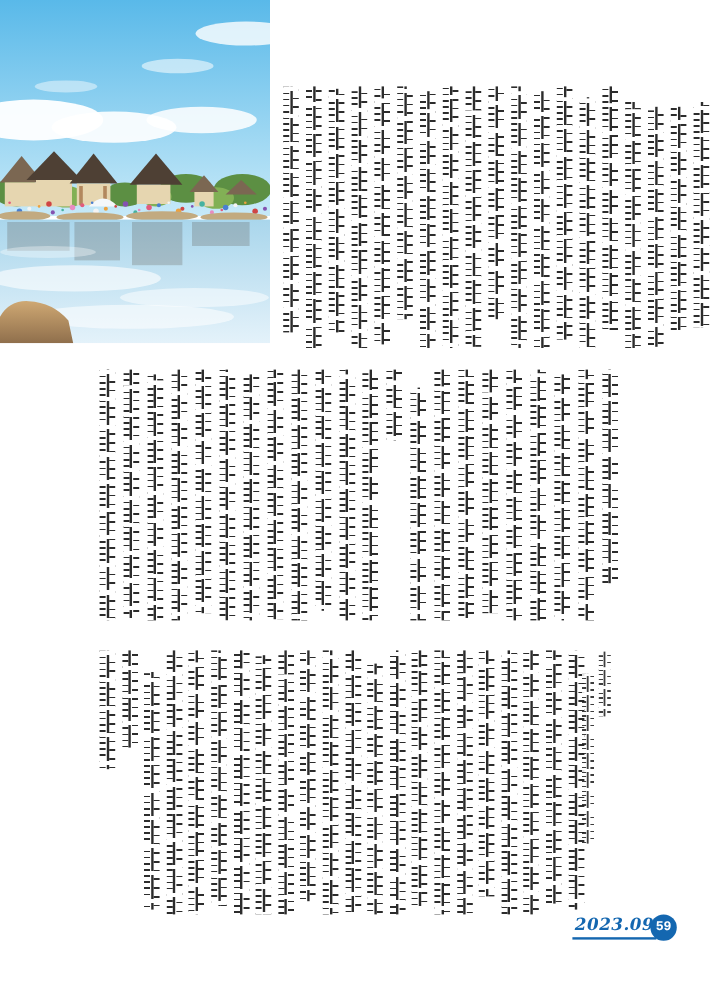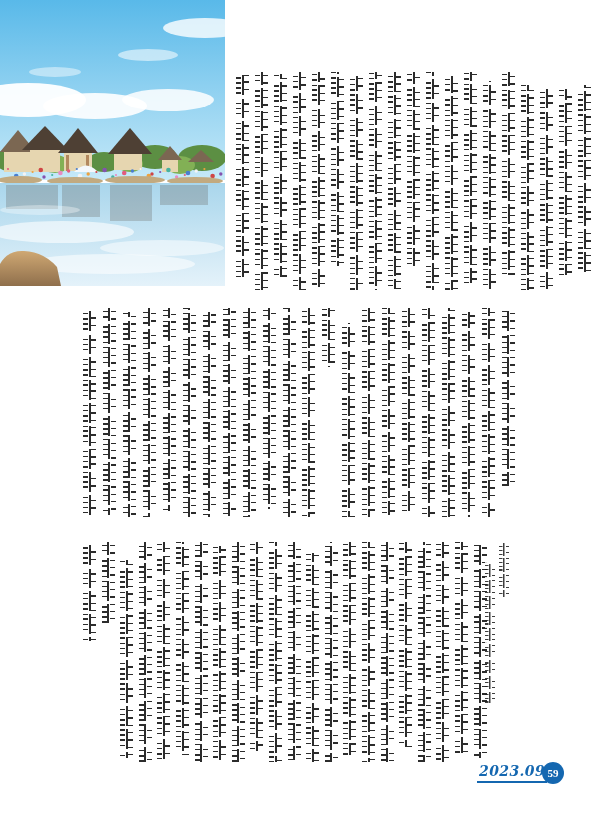--- a/index.html
+++ b/index.html
@@ -32,21 +32,21 @@
   }
   .issue{
     position:absolute;left:477px;top:764px;
     font-family:"DejaVu Serif",serif;font-style:italic;font-weight:700;font-size:14px;
     color:var(--accent);letter-spacing:.4px;
     border-bottom:2px solid var(--accent);padding:0 2px 2px 2px;line-height:1.05;
   }
   .pagenum{
     position:absolute;left:542px;top:762px;width:22px;height:22px;border-radius:50%;
     background:var(--accent);color:#ffffff;
-    font-family:Liberation Serif, serif;font-weight:700;font-size:11px;
+    font-family:Liberation Mono, monospace;font-weight:700;font-size:11px;
     display:flex;align-items:center;justify-content:center;
   }
 </style>
 </head>
 <body>
 
 <div class="page">
 
   <svg class="photo" width="225" height="286" viewBox="0 0 225 286" preserveAspectRatio="none" aria-hidden="true">
     <defs>

